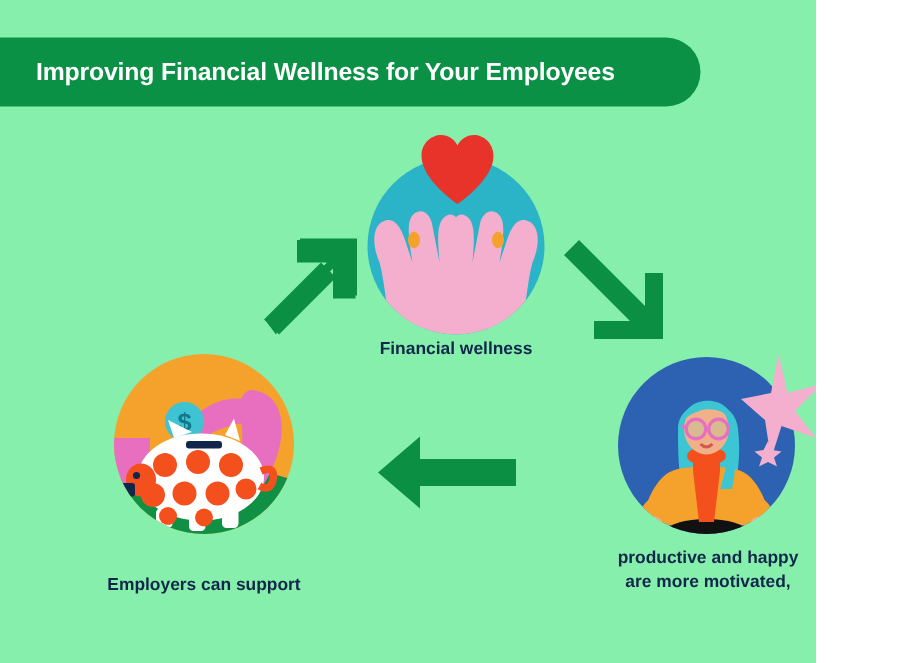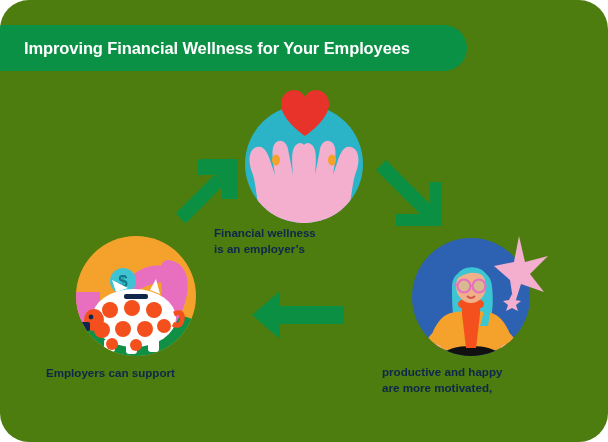--- a/index.html
+++ b/index.html
@@ -7,25 +7,24 @@
     padding: 0;
   }
   body {
     width: 608px;
     height: 442px;
     overflow: hidden;
     font-family: "Liberation Sans", sans-serif;
   }
   #poster {
     position: relative;
-    width: 608px;
+    width: 544px;
     height: 442px;
-    background: #4d7c0f;
+    background: #86efac;
     overflow: hidden;
-    border-radius: 29px;
   }
 
   
   #title-banner {
     position: absolute;
     left: -20px;
     top: 25px;
     width: 487px;
     height: 46px;
     background: #0b9146;
@@ -45,20 +44,21 @@
   
   .node {
     position: absolute;
   }
   .circle {
     position: relative;
     border-radius: 50%;
     overflow: hidden;
   }
   .caption {
+    text-align: center;
     color: #10264a;
     font-size: 11.6px;
     font-weight: bold;
     line-height: 1.38;
     white-space: nowrap;
   }
 
   
   #node-center { left: 214px; top: 93px; width: 180px; }
   #center-circle-wrap { width: 180px; height: 124px; position: relative; }
@@ -85,21 +85,21 @@
     z-index: 2;
   }
 
   
   #node-left { left: 46px; top: 236px; width: 180px; }
   #left-circle {
     width: 120px; height: 120px;
     margin: 0 auto;
     background: #f5a22c;
   }
-  #left-caption { margin-top: 9px; }
+  #left-caption { margin-top: 26px; }
 
   
   #node-right { left: 382px; top: 234px; width: 180px; }
   #right-circle-wrap { width: 180px; height: 124px; position: relative; }
   #right-circle {
     position: absolute;
     left: 30px; top: 4px;
     width: 118px; height: 118px;
     background: #2d62b2;
   }
@@ -157,21 +157,20 @@
         </g>
       </svg>
 
       <svg id="heart" viewBox="0 0 52 48">
         <path d="M26 47 C26 47 2 31 2 15 C2 6 9 1 15 1 C20 1 24 4 26 8
                  C28 4 32 1 37 1 C43 1 50 6 50 15 C50 31 26 47 26 47 Z" fill="#e8332a"></path>
       </svg>
     </div>
     <div class="caption" id="center-caption">
       <div>Financial wellness</div>
-      <div>is an employer’s</div>
     </div>
   </div>
 
   <div class="node" id="node-left">
     <div class="circle" id="left-circle">
       <svg viewBox="0 0 120 120" width="120" height="120">
 
         <path d="M0 84 Q60 64 120 84 L120 120 L0 120 Z" fill="#0f9044"></path>
 
         <rect x="0" y="56" width="24" height="36" fill="#e86fc0"></rect>

